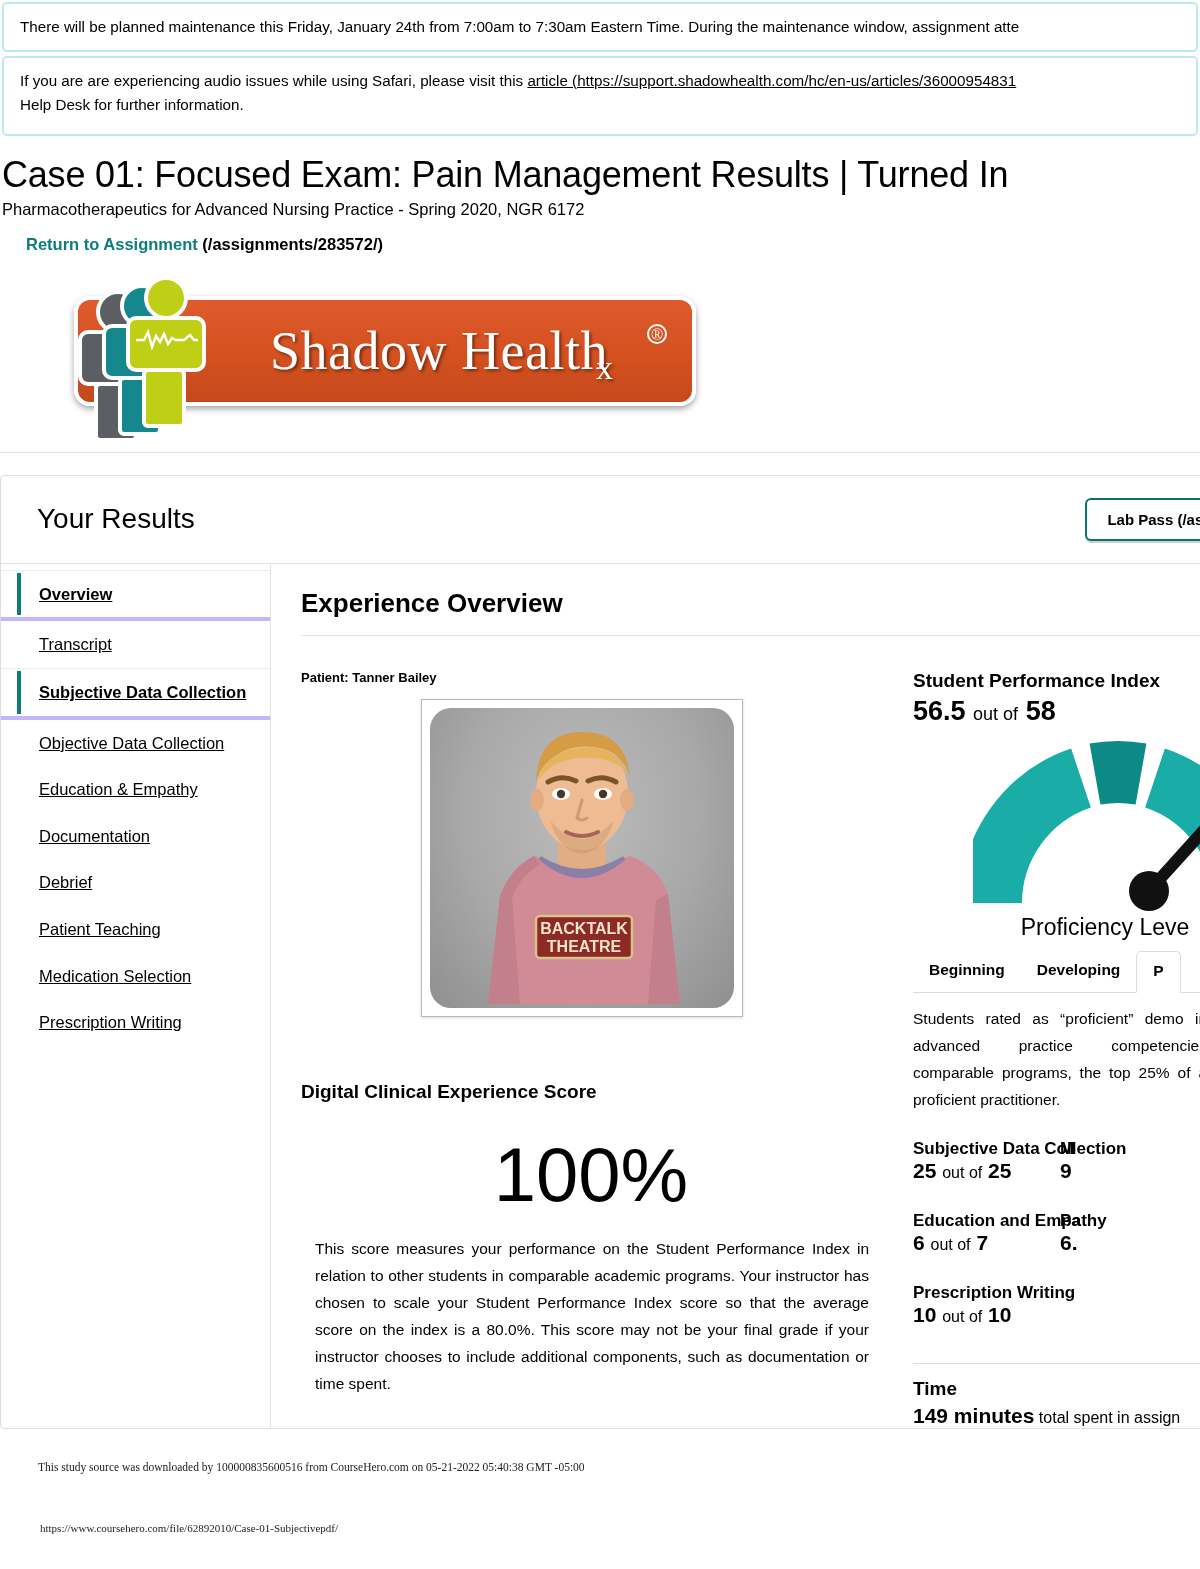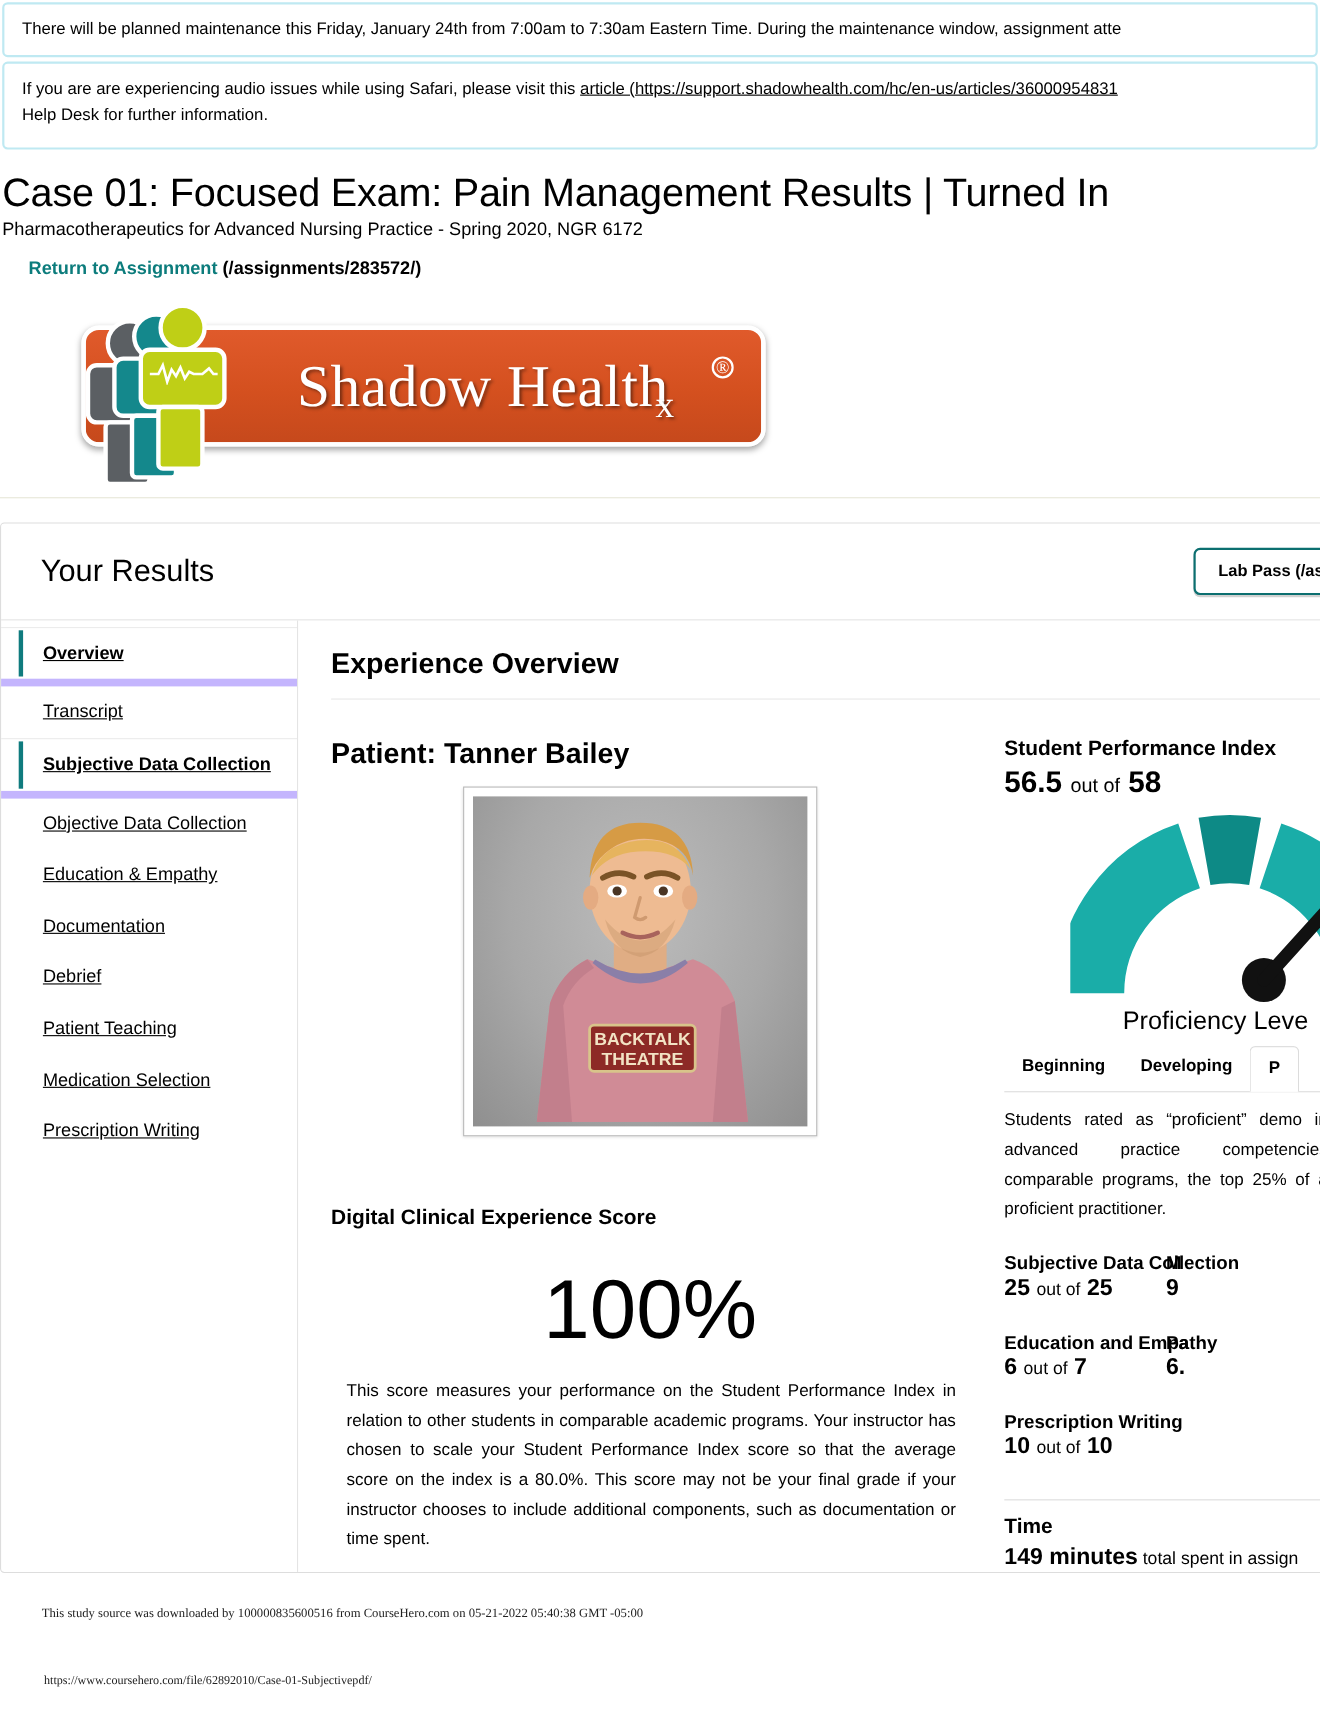--- a/index.html
+++ b/index.html
@@ -160,21 +160,21 @@
     position: relative;
     padding: 13px 10px 13px 38px;
     font-size: 16.5px;
     line-height: 1.25;
     white-space: nowrap;
   }
   .nav-item .lbl { text-decoration: underline; }
   .nav-item.active {
     font-weight: bold;
     border-top: 1px solid #ececec;
-    border-bottom: 7px solid #c4b5fd;
+    border-bottom: 4px solid #c4b5fd;
   }
   .nav-item.active::before {
     content: "";
     position: absolute;
     left: 16px; top: 2px; bottom: 2px;
     width: 4px;
     background: #0f7b7e;
   }
 
   
@@ -185,34 +185,34 @@
   }
   .main h3 {
     font-size: 26px; font-weight: bold; margin: 0 0 16px 0;
   }
   .main-rule { border: none; border-top: 1px solid #e8e8e8; margin: 0 0 34px 0; }
 
   .cols { display: flex; }
   .col-left { width: 580px; flex: 0 0 580px; }
   .col-right { flex: 1; padding-left: 32px; min-width: 0; }
 
-  .lbl-bold { font-size: 26px; font-weight: bold; margin: 0 0 14px 0; }
+  .lbl-bold { font-size: 13px; font-weight: bold; margin: 0 0 14px 0; }
 
   .avatar-frame {
     width: 322px; height: 318px;
     border: 1px solid #b9b9b9;
     background: #fff;
     padding: 8px;
     margin: 0 auto 0 120px;
     box-shadow: 0 1px 3px rgba(0,0,0,.15);
   }
   .avatar-img {
     width: 100%; height: 100%;
     background: radial-gradient(ellipse at 50% 35%, #bcbcbc 0%, #a8a8a8 55%, #8f8f8f 100%);
-    position: relative; overflow: hidden;
+    position: relative; overflow: hidden; border-radius: 21px;
   }
 
   .dce-label { font-size: 19px; font-weight: bold; text-align: left; margin: 64px 0 0 0; }
   .dce-score { font-size: 76px; font-weight: 400; text-align: center; margin: 34px 0 22px 0; line-height: 1; }
   .dce-text {
     font-size: 15.5px;
     line-height: 1.75;
     text-align: justify;
     padding: 0 12px 0 14px;
   }

